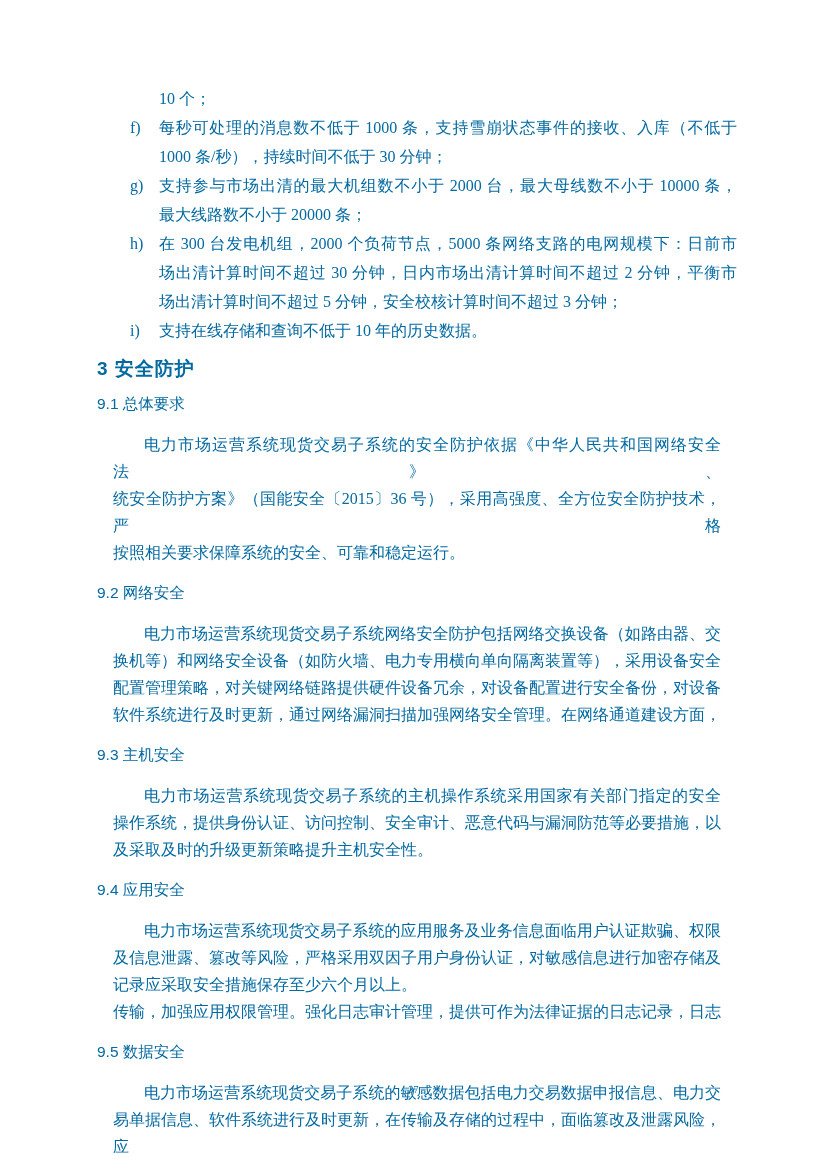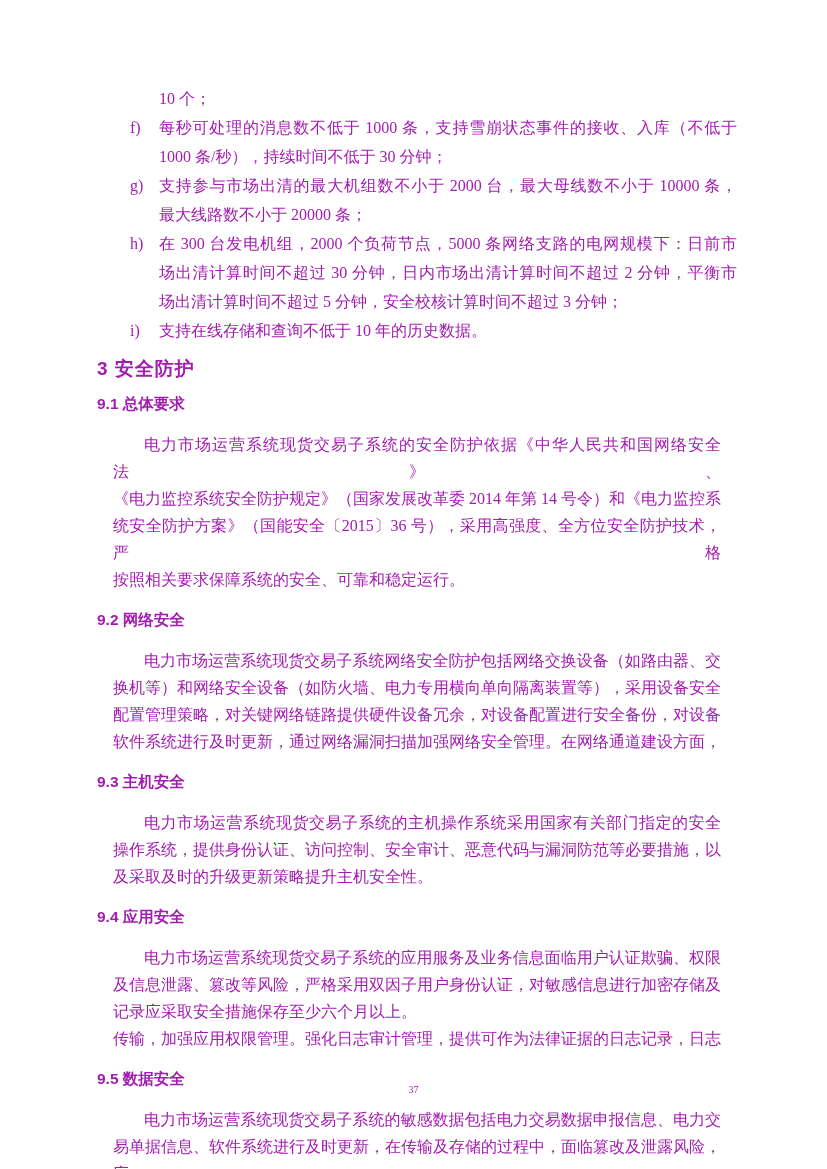--- a/index.html
+++ b/index.html
@@ -1,20 +1,20 @@
 <!DOCTYPE html>
 <html><head>
 <meta charset="utf-8">
 <style>
   html,body{margin:0;padding:0;background:#ffffff;}
   .page{
     position:relative;
     width:827px;height:1169px;
     background:#ffffff;
-    color:#a21caf;
+    color:#0369a1;
     font-family:"Liberation Serif","DejaVu Serif",serif;
     overflow:hidden;
   }
   .content{
     position:absolute;
     left:97px;top:84px;width:640px;
   }
   .line{
     font-size:16px;
     line-height:27px;
@@ -40,21 +40,21 @@
     font-family:"Liberation Sans","DejaVu Sans",sans-serif;
     font-size:19px;
     font-weight:700;
     line-height:28px;
     margin:10px 0 0 0;
     letter-spacing:1px;
   }
   .sec-heading{
     font-family:"Liberation Sans","DejaVu Sans",sans-serif;
     font-size:15.5px;
-    font-weight:700;
+    font-weight:400;
     line-height:22px;
     margin:10px 0 0 0;
   }
   .para{ margin:16px; }
   .footer{
     position:absolute;
     left:0;top:1082px;width:827px;
     text-align:center;
     font-size:10px;
     line-height:16px;
@@ -90,21 +90,20 @@
         <span class="lbl">i)</span>
         <div class="line">支持在线存储和查询不低于 10 年的历史数据。</div>
       </div>
     </div>
 
     <h1 class="chapter">3 安全防护</h1>
 
     <h2 class="sec-heading">9.1 总体要求</h2>
     <div class="para">
       <div class="line jl ind">电力市场运营系统现货交易子系统的安全防护依据《中华人民共和国网络安全法》、</div>
-      <div class="line jl">《电力监控系统安全防护规定》（国家发展改革委 2014 年第 14 号令）和《电力监控系</div>
       <div class="line jl">统安全防护方案》（国能安全〔2015〕36 号），采用高强度、全方位安全防护技术，严格</div>
       <div class="line">按照相关要求保障系统的安全、可靠和稳定运行。</div>
     </div>
 
     <h2 class="sec-heading">9.2 网络安全</h2>
     <div class="para">
       <div class="line jl ind">电力市场运营系统现货交易子系统网络安全防护包括网络交换设备（如路由器、交</div>
       <div class="line jl">换机等）和网络安全设备（如防火墙、电力专用横向单向隔离装置等），采用设备安全</div>
       <div class="line jl">配置管理策略，对关键网络链路提供硬件设备冗余，对设备配置进行安全备份，对设备</div>
       <div class="line jl">软件系统进行及时更新，通过网络漏洞扫描加强网络安全管理。在网络通道建设方面，</div>

